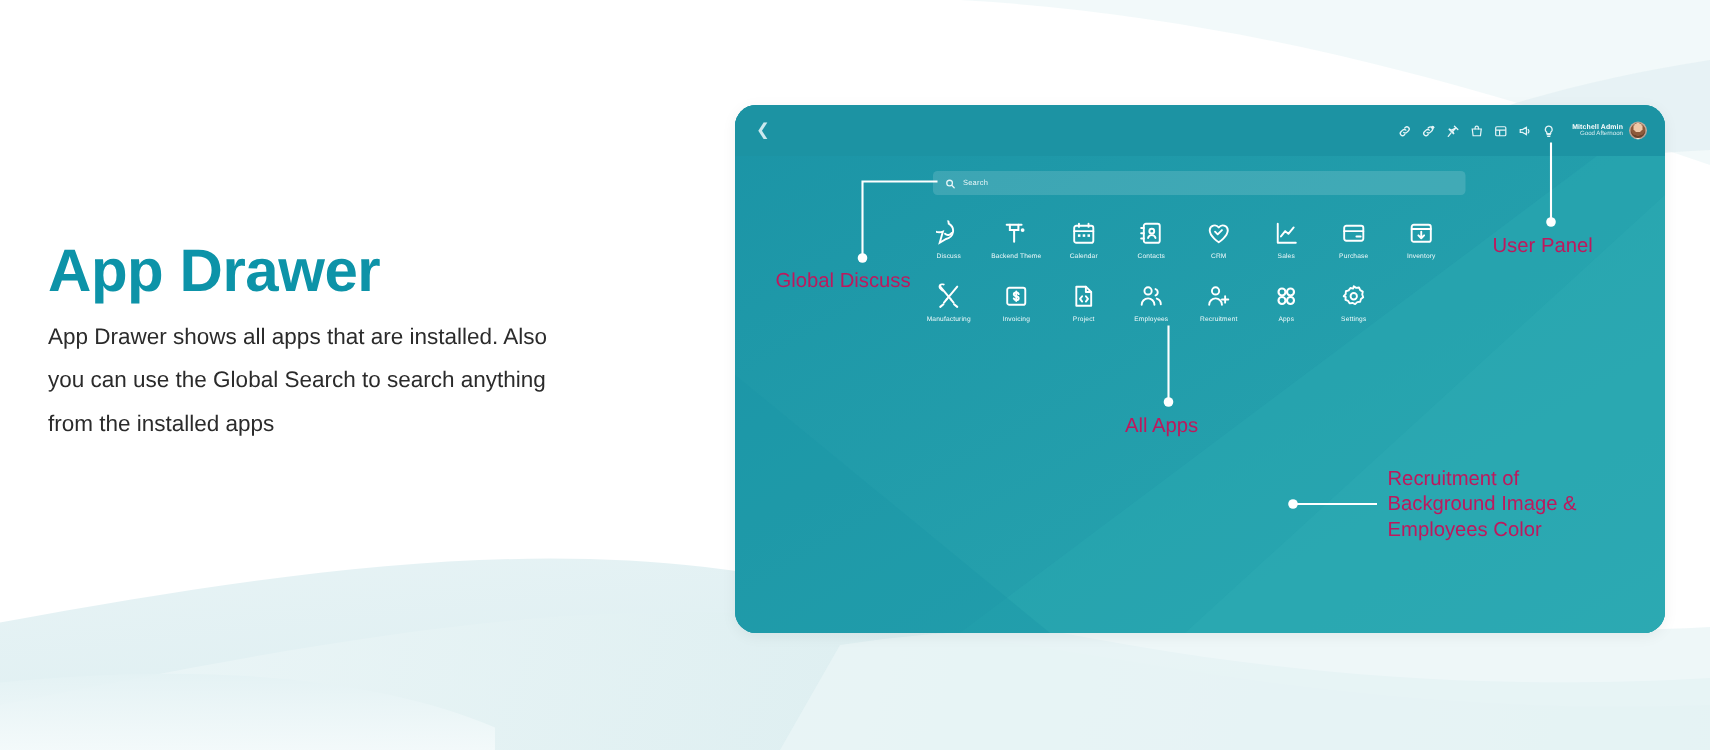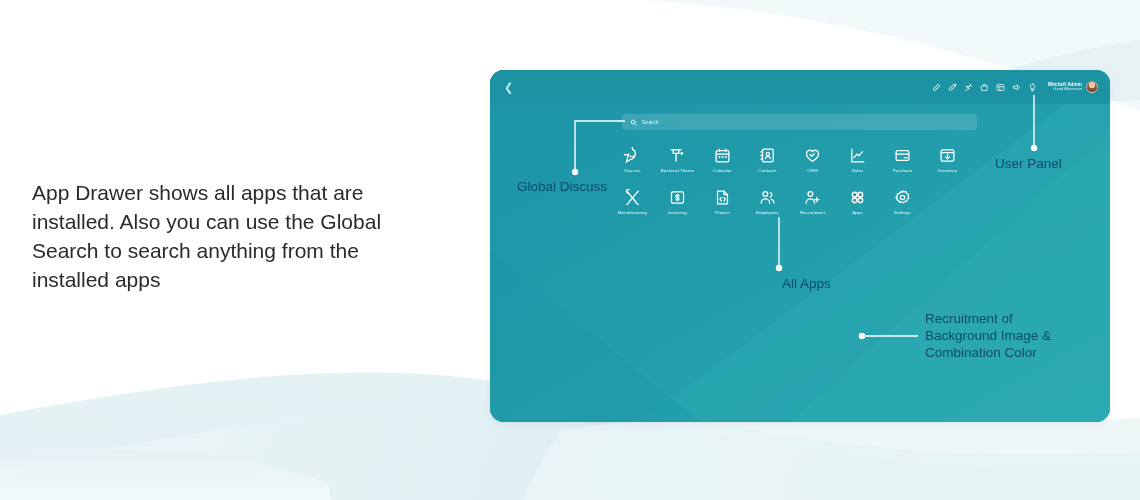--- a/index.html
+++ b/index.html
@@ -17,22 +17,22 @@
   
   .copy { position: absolute; left: 32px; top: 160px; z-index: 3; width: 430px; }
   .copy-title {
     font-size: 40px;
     font-weight: bold;
     color: #0d93a8;
     letter-spacing: -0.3px;
     line-height: 1.05;
   }
   .copy-body {
-    margin-top: 18px;
-    font-size: 21px;
+    margin-top: 8px;
+    font-size: 15px;
     line-height: 29px;
     color: #2b2b2b;
     max-width: 360px;
   }
 
   
   .panel {
     position: absolute;
     left: 490px; top: 70px;
     width: 620px; height: 352px;
@@ -94,21 +94,21 @@
     cursor: pointer; padding-top: 2px;
   }
   .app-ico { width: 17px; height: 17px; color: #ffffff; }
   .app-ico svg { width: 100%; height: 100%; display: block; }
   .app-label {
     margin-top: 3.5px; font-size: 4.4px; color: #f2fbfc;
     letter-spacing: .12px; white-space: nowrap; text-align: center;
   }
 
   
-  .ann-label { position: absolute; color: #0c4a6e; font-size: 13.5px; line-height: 17px; z-index: 4; white-space: nowrap; }
+  .ann-label { position: absolute; color: #be185d; font-size: 13.5px; line-height: 17px; z-index: 4; white-space: nowrap; }
   #annotations { position: absolute; inset: 0; z-index: 3; pointer-events: none; width:1140px; height:500px; }
 </style>
 </head>
 <body>
 
 <svg id="bg-waves" viewBox="0 0 1140 500" preserveAspectRatio="none">
   <defs>
     <linearGradient id="wgA" x1="0" y1="0" x2="1" y2="1">
       <stop offset="0%" stop-color="#e7f3f5"></stop>
         <stop offset="100%" stop-color="#d8ecef"></stop>
@@ -124,20 +124,21 @@
   </defs>
   <path d="M640,0 C820,10 980,55 1140,110 L1140,0 Z" fill="#eef7f8" opacity="0.75"></path>
   <path d="M1140,40 C1010,60 900,100 830,160 C930,120 1040,105 1140,100 Z" fill="#e2f0f2" opacity="0.7"></path>
   <path d="M0,415 C180,382 330,362 470,378 C640,398 820,470 1140,452 L1140,500 L0,500 Z" fill="url(#wgA)"></path>
   <path d="M0,470 C200,430 360,400 520,410 C700,422 880,480 1140,470 L1140,500 L0,500 Z" fill="url(#wgB)" opacity="0.85"></path>
   <path d="M0,455 C150,440 260,455 330,485 L330,500 L0,500 Z" fill="url(#wgC)" opacity="0.9"></path>
   <path d="M560,430 C720,405 900,430 1140,418 L1140,500 L520,500 Z" fill="#eaf5f6" opacity="0.8"></path>
 </svg>
 
 <div class="copy">
+  <h1 class="copy-title">App Drawer</h1>
   <p class="copy-body">App Drawer shows all apps that are installed. Also you can use the Global Search to search anything from the installed apps</p>
 </div>
 
 <div class="panel">
 
   <svg class="panel-sheen" viewBox="0 0 620 352" preserveAspectRatio="none">
     <defs>
       <linearGradient id="pg1" x1="0" y1="0" x2="1" y2="1">
         <stop offset="0%" stop-color="#1b94a6"></stop>
           <stop offset="100%" stop-color="#2aa7b0"></stop>
@@ -403,19 +404,19 @@
   </g>
   <g fill="#ffffff">
     <circle cx="575" cy="172" r="3.2"></circle>
     <circle cx="779" cy="268" r="3.2"></circle>
     <circle cx="1034" cy="148" r="3.2"></circle>
     <circle cx="862" cy="336" r="3.2"></circle>
   </g>
 </svg>
 
 <div class="ann-label" style="left:517px; top:178px;">Global Discuss</div>
-<div class="ann-label" style="left:782px; top:275px;">All Apps</div>
+<div class="ann-label" style="left:750px; top:275px;">All Apps</div>
 <div class="ann-label" style="left:995px; top:155px;">User Panel</div>
 <div class="ann-label" style="left:925px; top:310px;">
   <div>Recruitment of</div>
   <div>Background Image &amp;</div>
-  <div>Combination Color</div>
+  <div>Employees Color</div>
 </div>
 
 </body></html>

